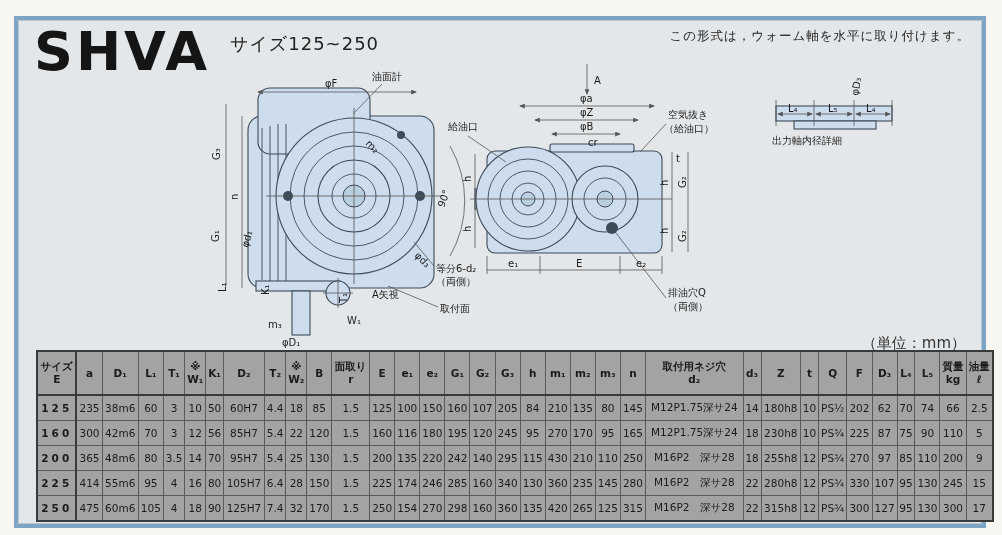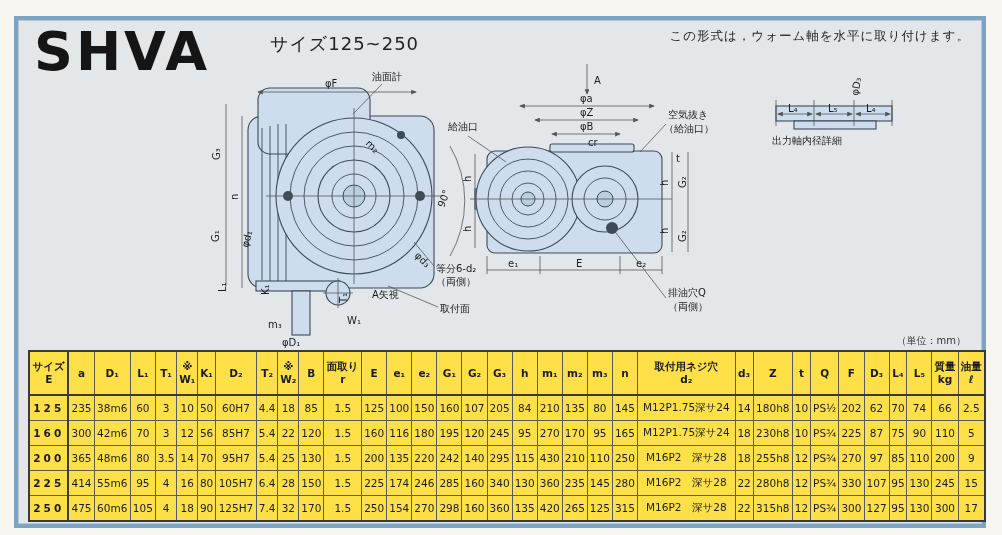--- a/index.html
+++ b/index.html
@@ -4,31 +4,31 @@
 <style>
   html,body{margin:0;padding:0;}
   body{background:#f6f5f0;font-family:"DejaVu Sans","Liberation Sans",sans-serif;}
   .page{position:relative;width:1002px;height:535px;background:#f6f5f0;overflow:hidden;}
   .panel{position:absolute;left:14px;top:16px;width:964px;height:504px;
          background:#e3e7ea;border:4px solid #7ca4c4;box-shadow:0 0 0 1px #b9c6cf inset;}
   .title{position:absolute;left:16px;top:0px;font-size:54px;font-weight:bold;
          color:#151515;letter-spacing:3px;}
   .subtitle{position:absolute;left:42px;top:48px;font-size:17px;font-weight:bold;
          color:#222;letter-spacing:3px;}
-  .size-range{position:absolute;left:212px;top:12px;font-size:18px;color:#222;letter-spacing:1px;margin-left:40px;}
+  .size-range{position:absolute;left:212px;top:12px;font-size:18px;color:#222;letter-spacing:1px;}
   .note{position:absolute;right:12px;top:8px;font-size:12.5px;color:#222;letter-spacing:1px;text-align:center;}
-  .unit-note{position:absolute;right:16px;top:314px;font-size:10px;color:#333;}
+  .unit-note{position:absolute;right:16px;top:314px;font-size:15px;color:#333;}
   svg.drawing{position:absolute;left:2px;top:36px;}
   svg.drawing text{fill:#1a1a1a;font-size:10px;font-family:"DejaVu Sans","Liberation Sans",sans-serif;}
   .housing{fill:#cddded;stroke:#3d4a57;stroke-width:1.1;}
   .housing-inner{fill:none;stroke:#3d4a57;stroke-width:0.9;}
   .dim{stroke:#555;stroke-width:0.8;fill:none;}
   .dark{fill:#3d4a57;}
-  table.spec{position:absolute;left:10px;top:330px;width:958px;border-collapse:collapse;
-         background:#fde047;border:2px solid #3a3a3a;table-layout:auto;}
+  table.spec{position:absolute;left:18px;top:330px;width:958px;border-collapse:collapse;
+         background:#a3a3a3;border:2px solid #3a3a3a;table-layout:auto;}
   table.spec th,table.spec td{border:1px solid #5a5a5a;font-size:10.5px;color:#1b1b1b;
          text-align:center;padding:0 1px;white-space:nowrap;height:24px;}
   table.spec thead th{height:42px;font-weight:bold;white-space:pre-line;line-height:1.2;
          border-bottom:2px solid #3a3a3a;}
   table.spec thead th:first-child,table.spec td:first-child{border-right:2px solid #3a3a3a;}
   td.col-size{font-weight:bold;letter-spacing:3px;font-size:11.5px;}
   td.col-screw{text-align:left;padding-left:3px;font-size:10px;}
 </style>
 </head>
 <body>

